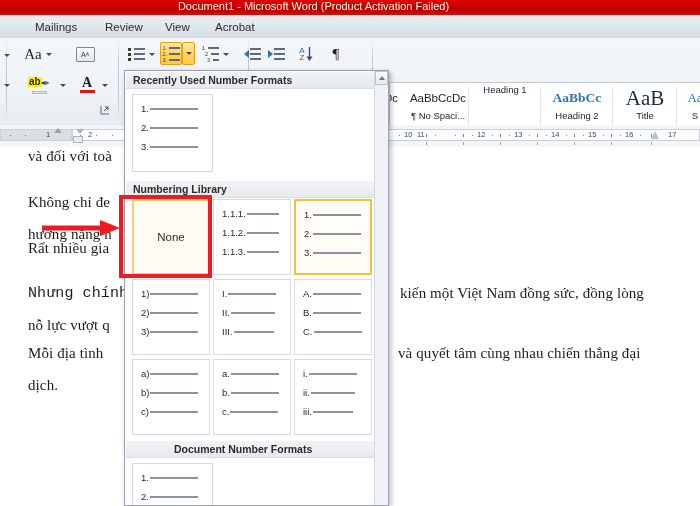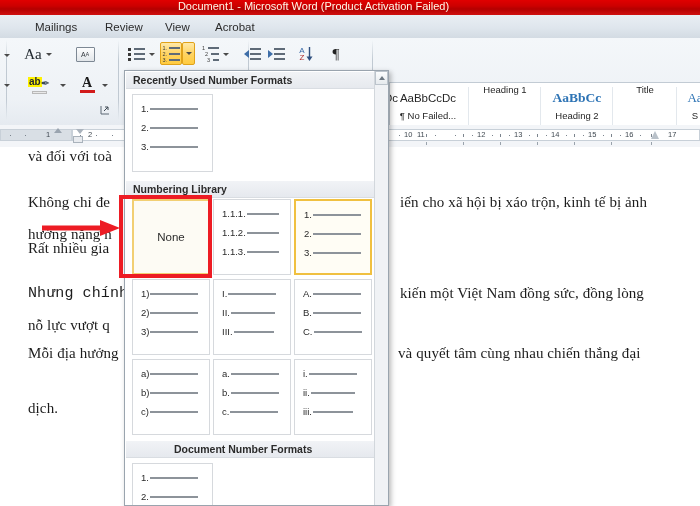--- a/index.html
+++ b/index.html
@@ -535,35 +535,36 @@
   <div id="gallery-scroll-up">
     <span class="tri-up"></span>
   </div>
 
   <div id="styles-gallery">
 
     <div class="style-cell" style="left:-12px; width:26px;">
       <div class="style-prev" style="font-family:'Liberation Sans',sans-serif; font-size:11.5px; color:#262626;">Dc</div>
       <div class="style-name">&nbsp;</div>
     </div>
-  <div class="style-cell" style="left: 2px; width: 72px;">
+  <div class="style-cell" style="left: 12px; width: 72px;">
         <div class="style-prev" style="font-family: &quot;Liberation Sans&quot;, sans-serif; font-size: 11.5px; color: rgb(38, 38, 38); font-weight: normal;">AaBbCcDc</div>
-        <div class="style-name">¶ No Failed...</div>
+        <div class="style-name">¶ No Spaci...</div>
       </div>
       <div style="position: absolute; top: 4px; left: 78px; width: 1px; height: 40px; background: rgb(227, 232, 237);"></div>
       <div class="style-cell" style="left: 80px; width: 70px;">
         <div class="style-name">Heading 1</div>
       </div>
       <div style="position: absolute; top: 4px; left: 150px; width: 1px; height: 40px; background: rgb(227, 232, 237);"></div>
       <div class="style-cell" style="left: 152px; width: 70px;">
         <div class="style-prev" style="font-family: &quot;Liberation Serif&quot;, serif; font-size: 13.5px; color: rgb(46, 116, 181); font-weight: bold;">AaBbCc</div>
         <div class="style-name">Heading 2</div>
       </div>
       <div style="position: absolute; top: 4px; left: 222px; width: 1px; height: 40px; background: rgb(227, 232, 237);"></div>
       <div class="style-cell" style="left: 224px; width: 62px;">
+        <div class="style-prev" style="font-family: &quot;Liberation Serif&quot;, serif; font-size: 21px; color: rgb(32, 48, 63); font-weight: normal;">AaB</div>
         <div class="style-name">Title</div>
       </div>
       <div style="position: absolute; top: 4px; left: 286px; width: 1px; height: 40px; background: rgb(227, 232, 237);"></div>
       <div class="style-cell" style="left: 288px; width: 34px;">
         <div class="style-prev" style="font-family: &quot;Liberation Serif&quot;, serif; font-size: 13px; color: rgb(46, 116, 181); font-weight: normal;">Aa</div>
         <div class="style-name">S</div>
       </div>
     </div>
 
   <div id="styles-label">Styles</div>
@@ -621,29 +622,28 @@
     <div style="position: absolute; top: 17px; left: 610.5px; width: 1px; height: 3px; background: rgb(154, 163, 172);"></div>
     <div class="rdash" style="left: 650.5px;"></div>
     <div class="rdot" style="left: 620px;"></div>
     <div class="rdot" style="left: 640px;"></div>
     <div style="position: absolute; top: 17px; left: 650.5px; width: 1px; height: 3px; background: rgb(154, 163, 172);"></div>
   </div>
 
 <div id="docarea">
     <div class="doc-line" style="left: 28px; top: 1px;">và đối với toà</div>
     <div class="doc-line" style="left: 28px; top: 47px;">Không chỉ đe</div>
-    <div class="doc-line" style="left: 400px; top: 47px;">iến cho xã hội bị xáo trộn, kinh tế bị ảnh</div>
     <div class="doc-line" style="left: 28px; top: 79px;">hưởng nặng n</div>
     <div class="doc-line" style="left: 28px; top: 93px;">Rất nhiều gia</div>
     <div class="doc-line" style="left: 28px; top: 138px; font-family: Liberation Mono, monospace;">Nhưng chính</div>
     <div class="doc-line" style="left: 400px; top: 138px;">kiến một Việt Nam đồng sức, đồng lòng</div>
     <div class="doc-line" style="left: 28px; top: 170px;">nỗ lực vượt q</div>
-    <div class="doc-line" style="left: 28px; top: 198px;">Mỗi địa hưởng</div>
+    <div class="doc-line" style="left: 28px; top: 198px;">Mỗi địa tình</div>
     <div class="doc-line" style="left: 398px; top: 198px;">và quyết tâm cùng nhau chiến thắng đại</div>
-    <div class="doc-line" style="left: 28px; top: 230px; margin-top: 23px;">dịch.</div>
+    <div class="doc-line" style="left: 28px; top: 230px;">dịch.</div>
   </div>
 
 <div id="numbering-dropdown">
 
 <div class="dd-header" style="top: 1px;">Recently Used Number Formats</div>
     <div class="num-cell" style="left: 7px; top: 23px; width: 81px; height: 78px;">
       <div class="nrow" style="top: 9px;">
         <span class="nlabel">1.</span>
         <span class="nline" style="width: 48px;"></span>
       </div>

